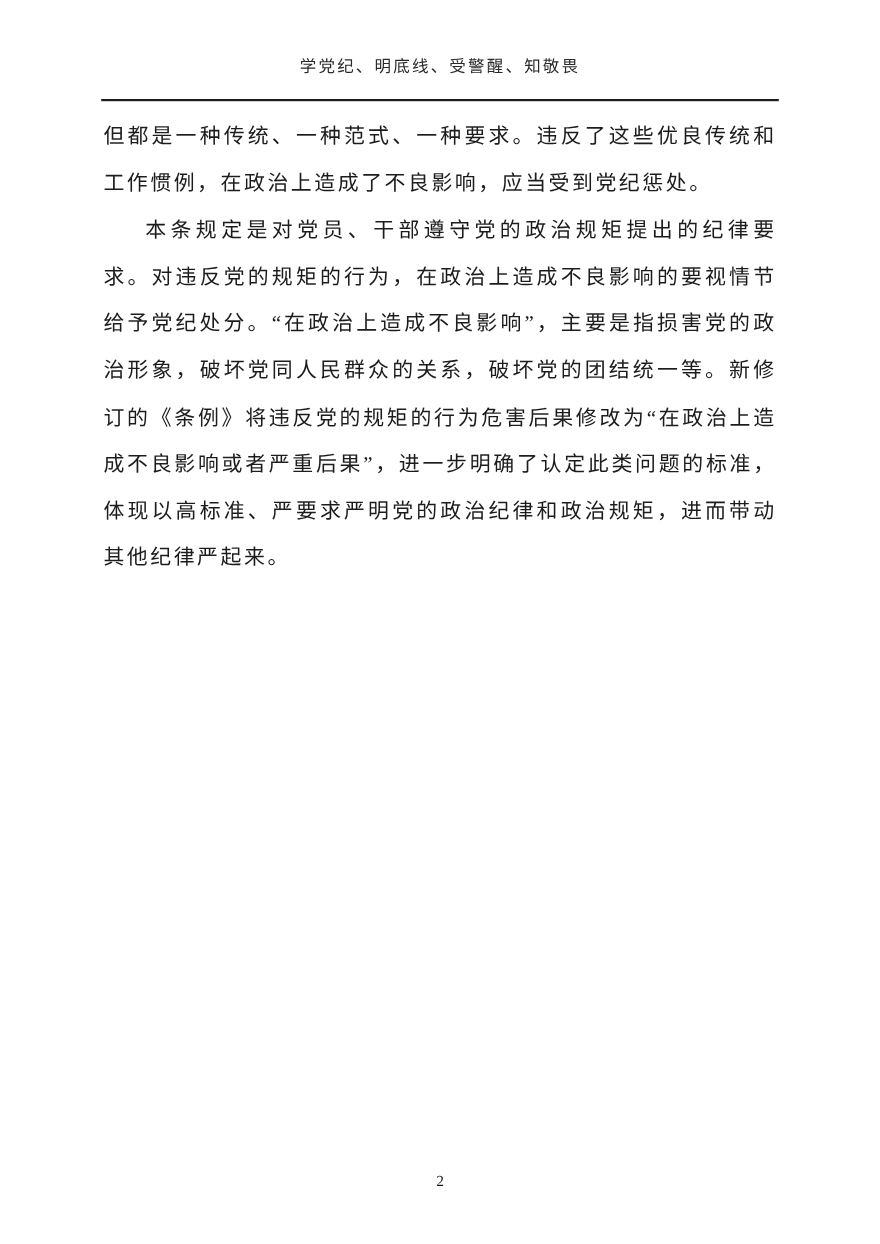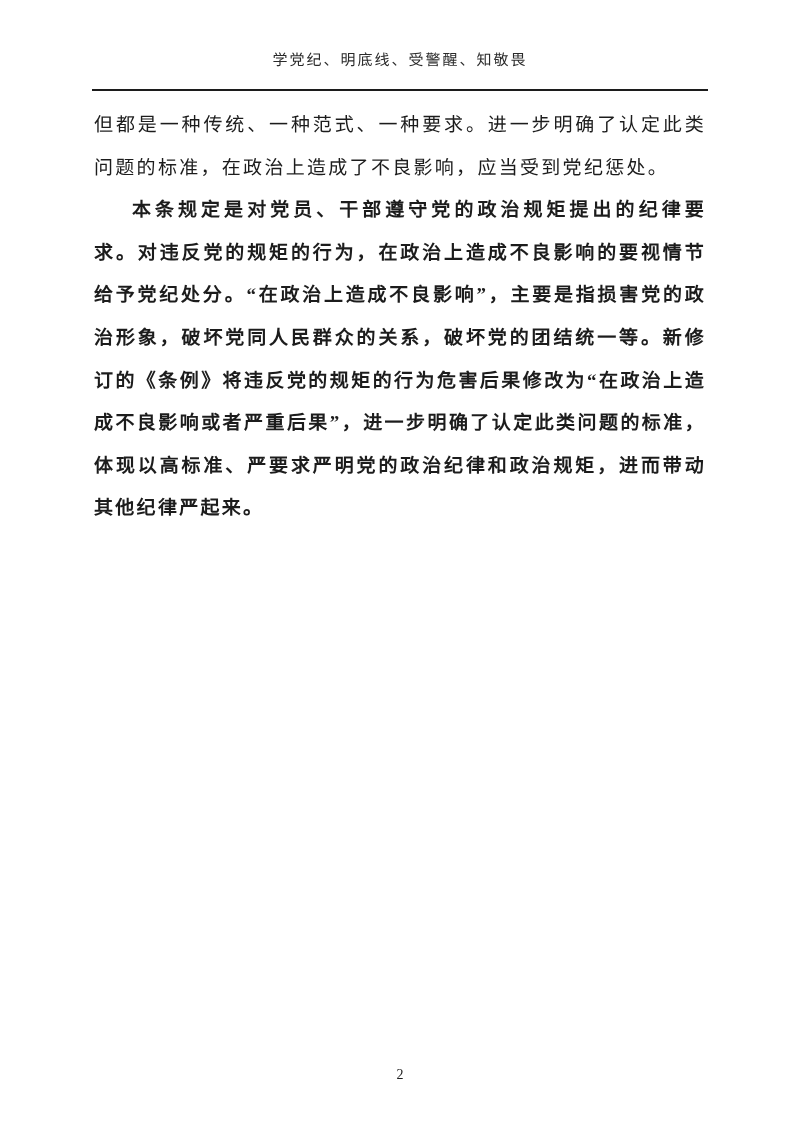--- a/index.html
+++ b/index.html
@@ -56,21 +56,20 @@
     line-height: 42.6px;
     letter-spacing: 2.3px;
     text-align: justify;
     text-align-last: left;
     color: #1c1c1c;
     word-break: break-all;
   }
 
   .para.indent {
     text-indent: 2em;
-    font-weight: bold;
   }
 
   
   .page-footer {
     position: absolute;
     bottom: 0;
     left: 0;
     right: 0;
     height: 92px;
     text-align: center;
@@ -87,21 +86,21 @@
 <body>
 
 <div class="page">
 
   <header class="page-header">
     <div class="header-title">学党纪、明底线、受警醒、知敬畏</div>
     <div class="header-rule"></div>
   </header>
 
   <main class="doc-body">
-    <p class="para">但都是一种传统、一种范式、一种要求。进一步明确了认定此类问题的标准，在政治上造成了不良影响，应当受到党纪惩处。</p>
+    <p class="para">但都是一种传统、一种范式、一种要求。违反了这些优良传统和工作惯例，在政治上造成了不良影响，应当受到党纪惩处。</p>
     <p class="para indent">本条规定是对党员、干部遵守党的政治规矩提出的纪律要求。对违反党的规矩的行为，在政治上造成不良影响的要视情节给予党纪处分。“在政治上造成不良影响”，主要是指损害党的政治形象，破坏党同人民群众的关系，破坏党的团结统一等。新修订的《条例》将违反党的规矩的行为危害后果修改为“在政治上造成不良影响或者严重后果”，进一步明确了认定此类问题的标准，体现以高标准、严要求严明党的政治纪律和政治规矩，进而带动其他纪律严起来。</p>
   </main>
 
   <footer class="page-footer">
     <span class="page-number">2</span>
   </footer>
 
 </div>
 
 </body></html>

